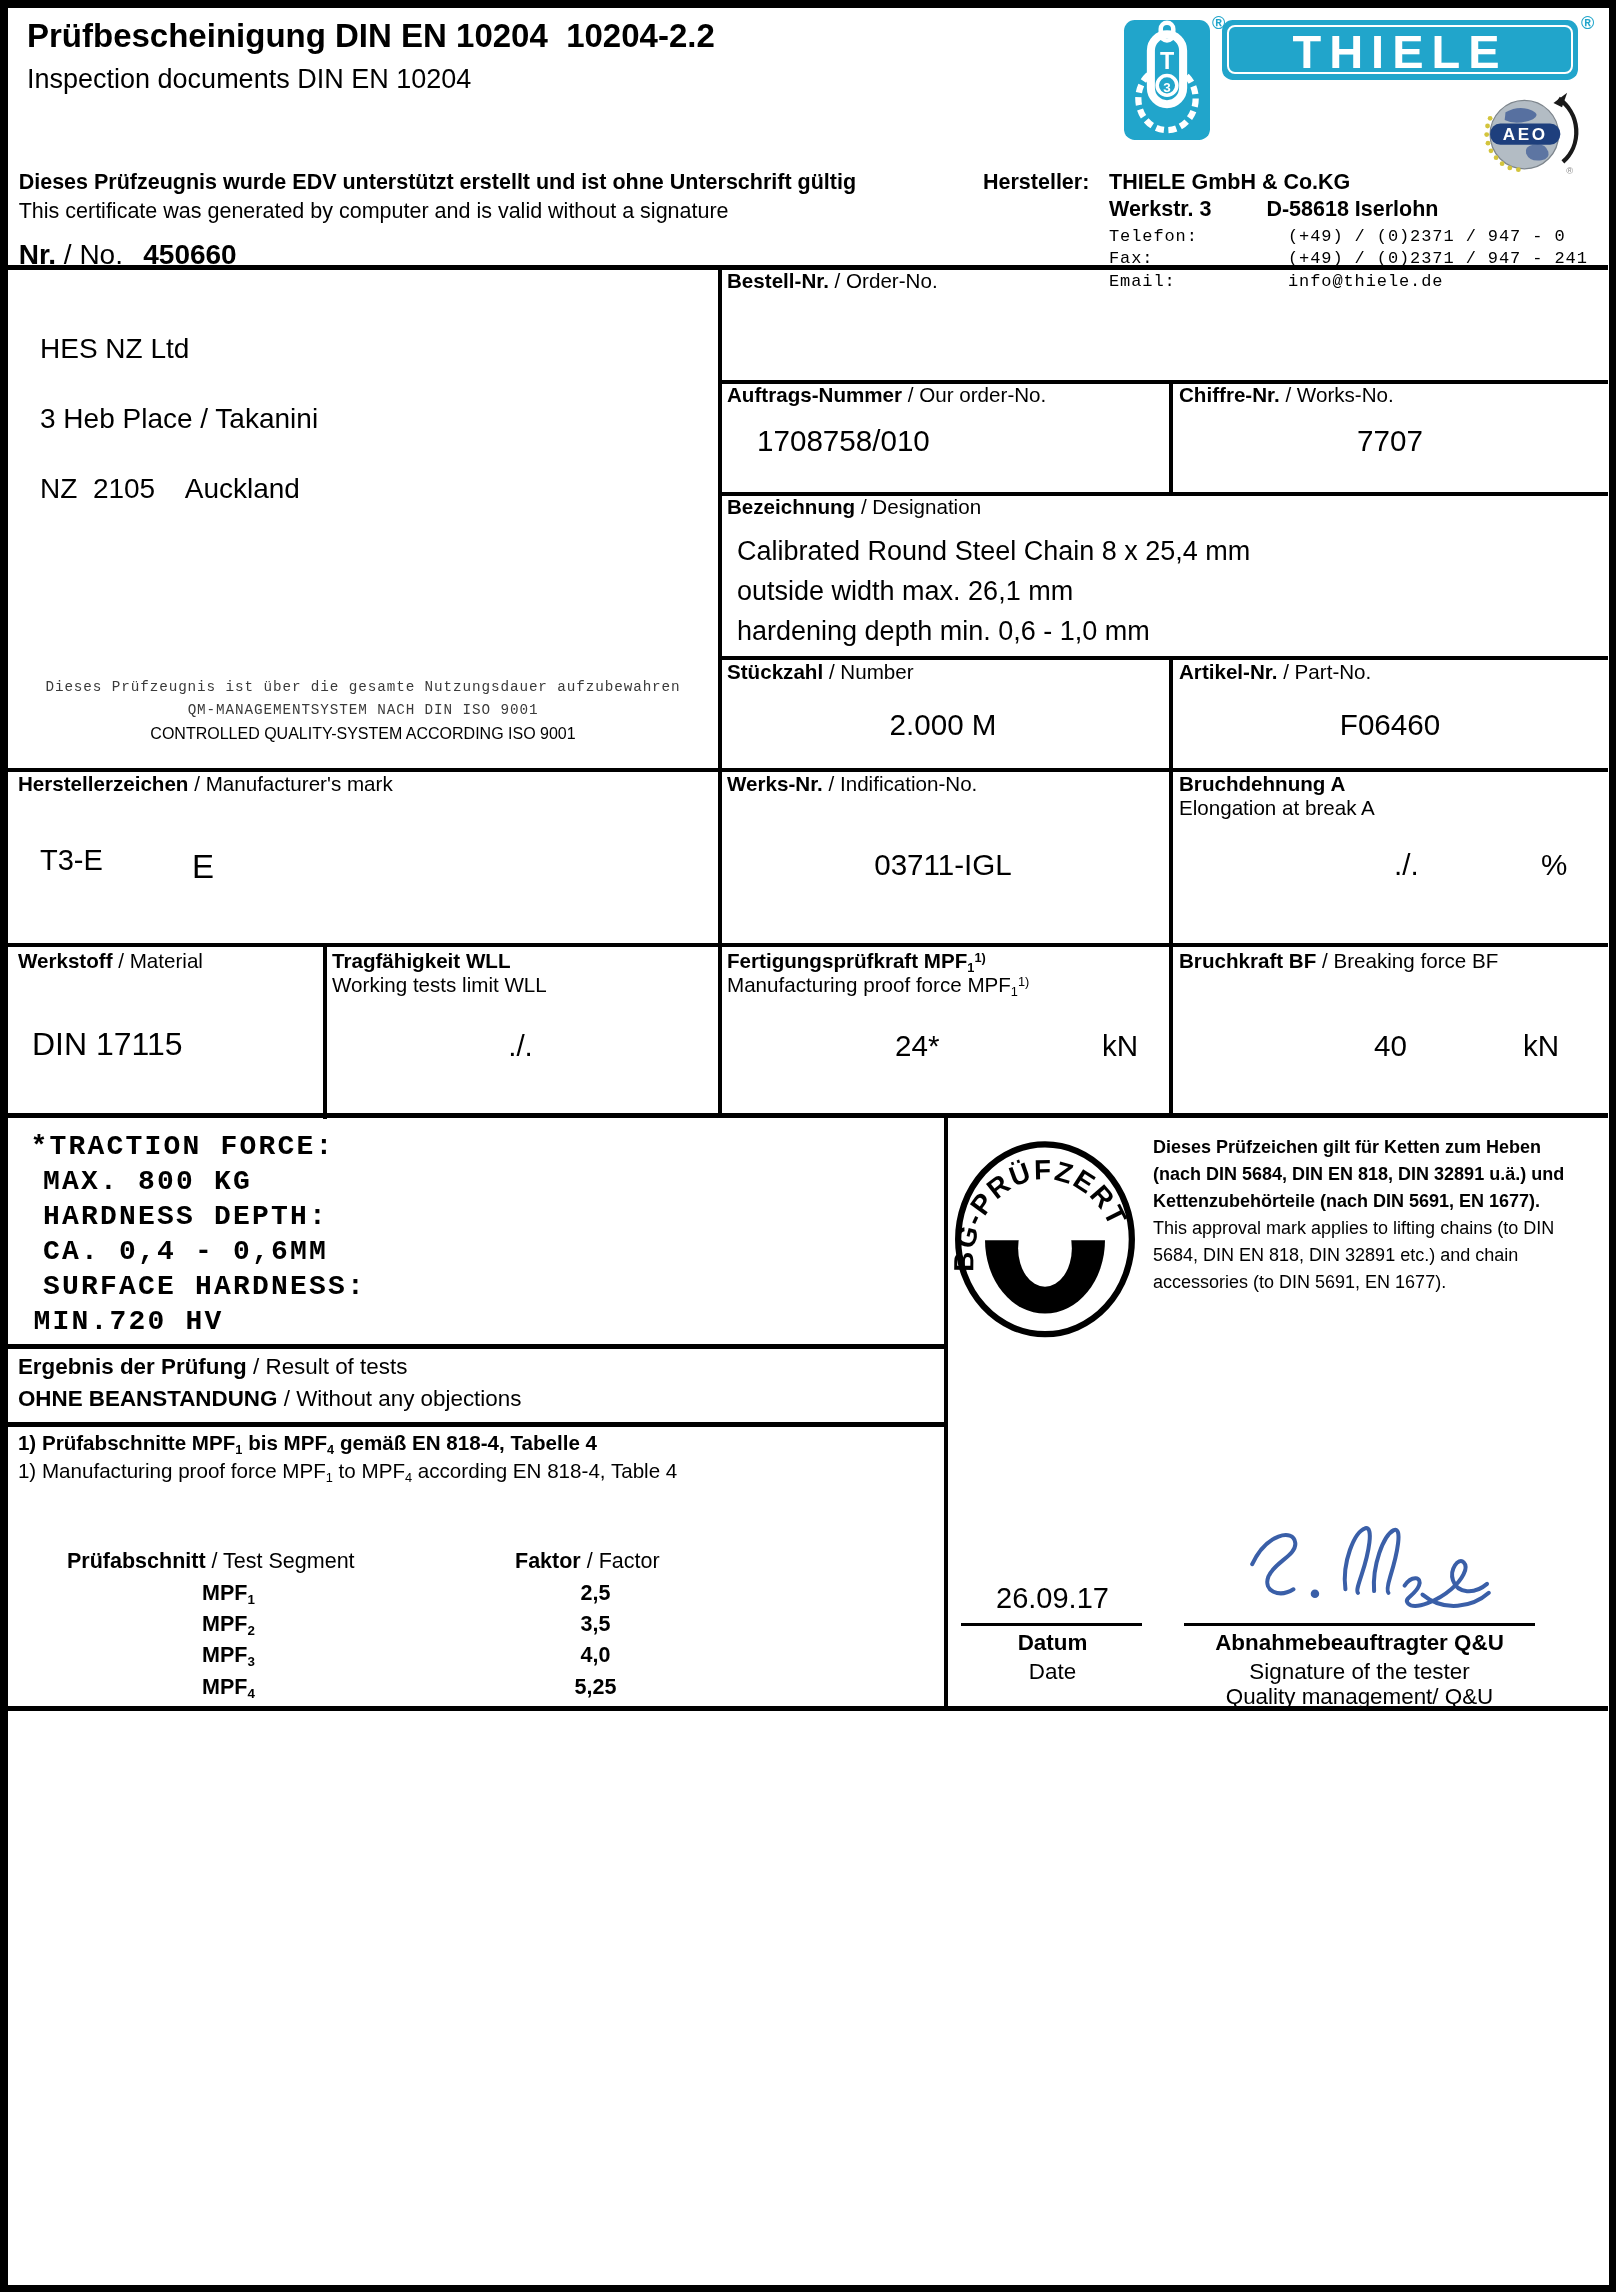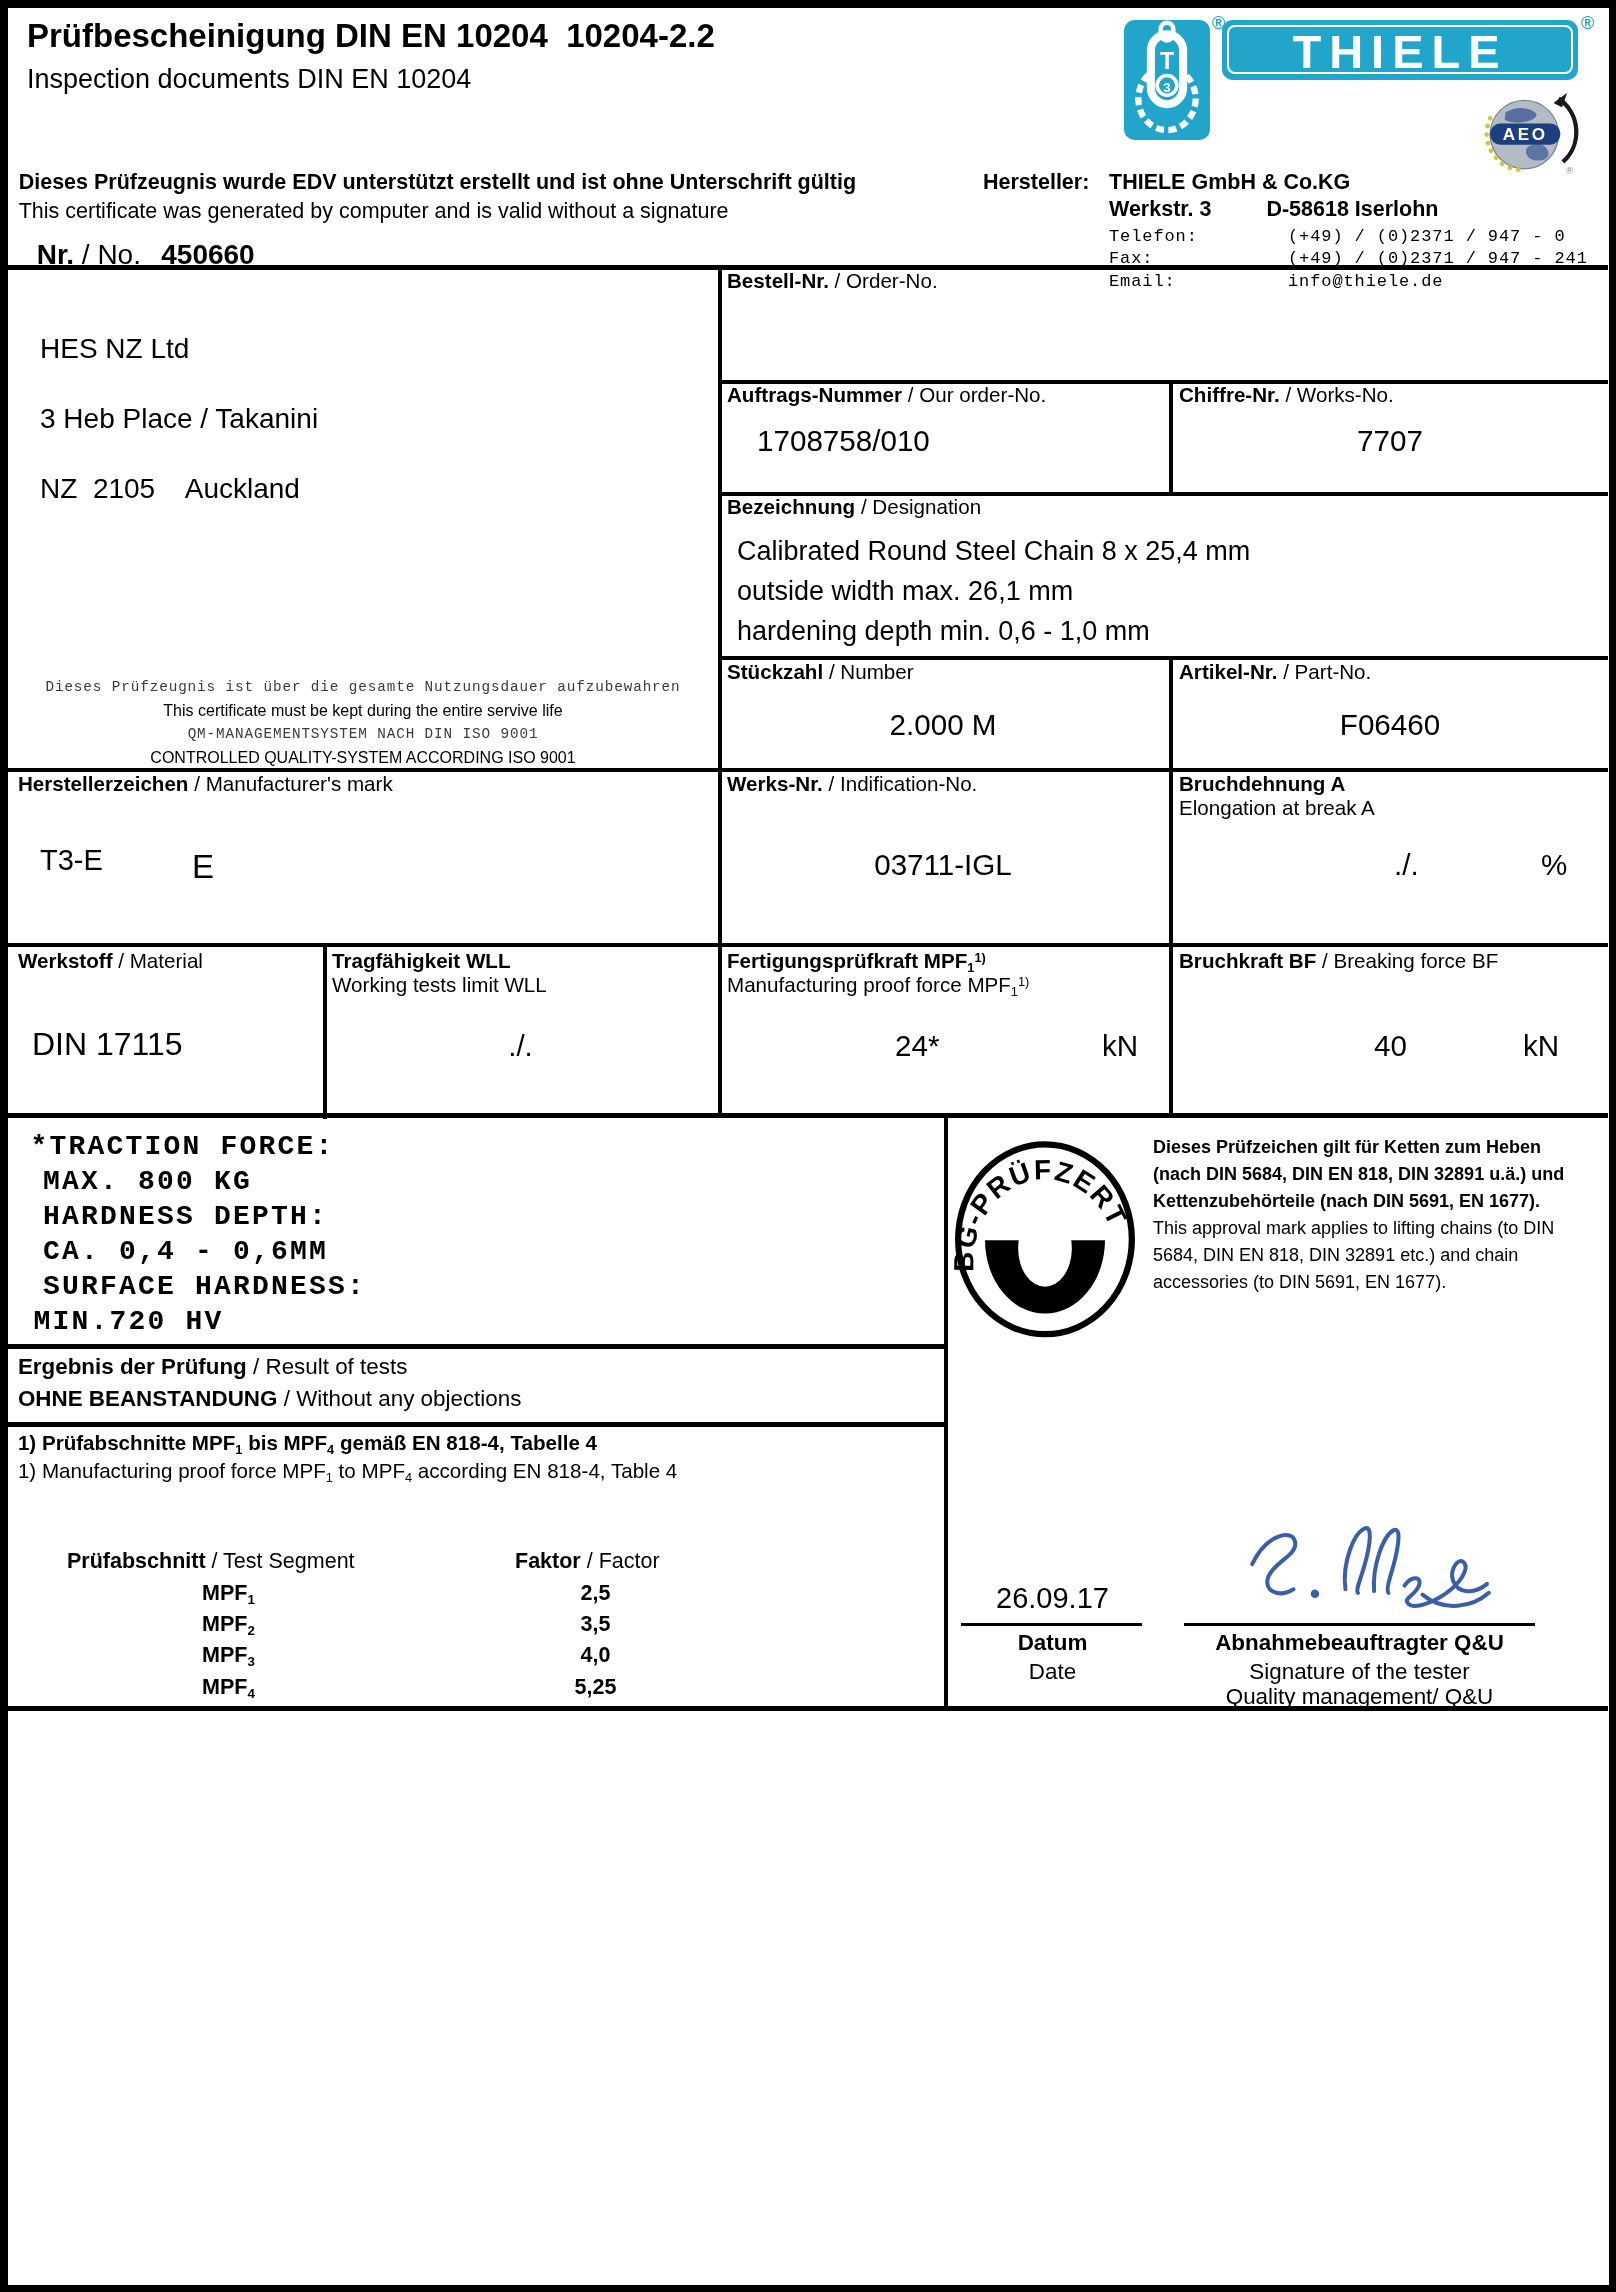--- a/index.html
+++ b/index.html
@@ -36,21 +36,21 @@
 <body>
 
 <div class="sheet">
 
   <div class="abs b pre" style="left:19px;top:9px;font-size:33px;">Prüfbescheinigung DIN EN 10204  10204-2.2</div>
   <div class="abs" style="left:19px;top:56px;font-size:27px;">Inspection documents DIN EN 10204</div>
 
   <div class="abs" style="left:10.7px;top:191px;font-size:21.5px;">This certificate was generated by computer and is valid without a signature</div>
   <div class="abs b" style="left:10.7px;top:162px;font-size:21.5px;">Dieses Prüfzeugnis wurde EDV unterstützt erstellt und ist ohne Unterschrift gültig</div>
 
-  <div class="abs" style="left:10.7px;top:231px;font-size:28px;margin-left:18px;">
+  <div class="abs" style="left:10.7px;top:231px;font-size:28px;">
     <span class="b">Nr.</span>
     <span>/ No.</span>
     <span class="b" style="margin-left:12.5px;">450660</span>
   </div>
 
   <div class="abs b" style="left:975px;top:162px;font-size:21.5px;">Hersteller:</div>
   <div class="abs b" style="left:1101px;top:162px;font-size:21.5px;">THIELE GmbH &amp; Co.KG</div>
   <div class="abs" style="left:1101px;top:189px;font-size:21.5px;">
     <span class="b">Werkstr. 3</span>
     <span class="b" style="margin-left:49px;">D-58618 Iserlohn</span>
@@ -122,21 +122,20 @@
   <div class="vline" style="left:1161px;top:648px;width:3.6px;height:462px;"></div>
   <div class="vline" style="left:315px;top:935px;width:3.6px;height:176px;"></div>
   <div class="vline" style="left:936px;top:1105px;width:3.6px;height:598px;"></div>
 
   <div class="abs" style="left:32px;top:325px;font-size:28px;">HES NZ Ltd</div>
   <div class="abs" style="left:32px;top:395px;font-size:28px;">3 Heb Place / Takanini</div>
   <div class="abs pre" style="left:32px;top:465px;font-size:28px;">NZ  2105    Auckland</div>
 
   <div class="abs ctr keepnote" style="left:0;top:667px;width:710px;">
     <div class="mono" style="font-size:14.3px;letter-spacing:0.9px;line-height:24px;color:#3a3a3a;">Dieses Prüfzeugnis ist über die gesamte Nutzungsdauer aufzubewahren</div>
-    <div style="font-size:16px;line-height:24px;">This certificate must be kept during the entire servive life</div>
     <div class="mono" style="font-size:14.3px;letter-spacing:0.9px;line-height:23px;color:#3a3a3a;">QM-MANAGEMENTSYSTEM NACH DIN ISO 9001</div>
     <div style="font-size:16px;line-height:23px;">CONTROLLED QUALITY-SYSTEM ACCORDING ISO 9001</div>
   </div>
 
   <div class="abs lbl" style="left:719px;top:261px;">
     <span class="de">Bestell-Nr.</span>
     <span>/ Order-No.</span>
   </div>
   <div class="abs val" style="left:743px;top:304px;"></div>
 

